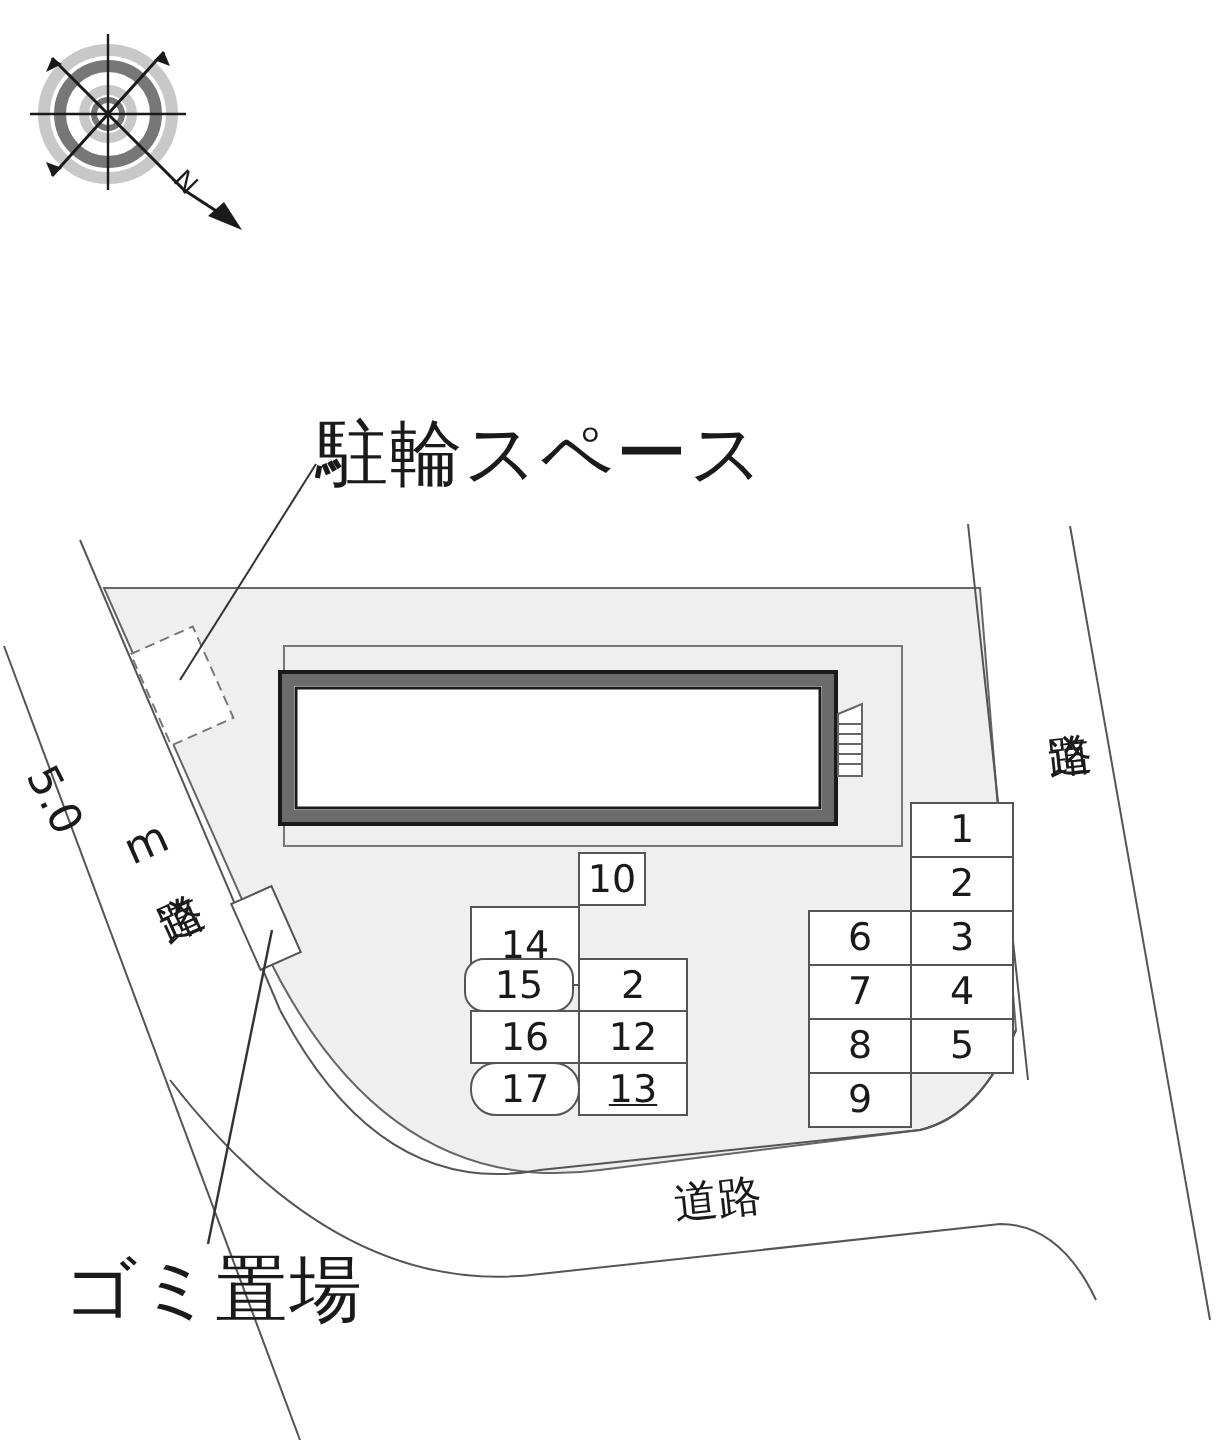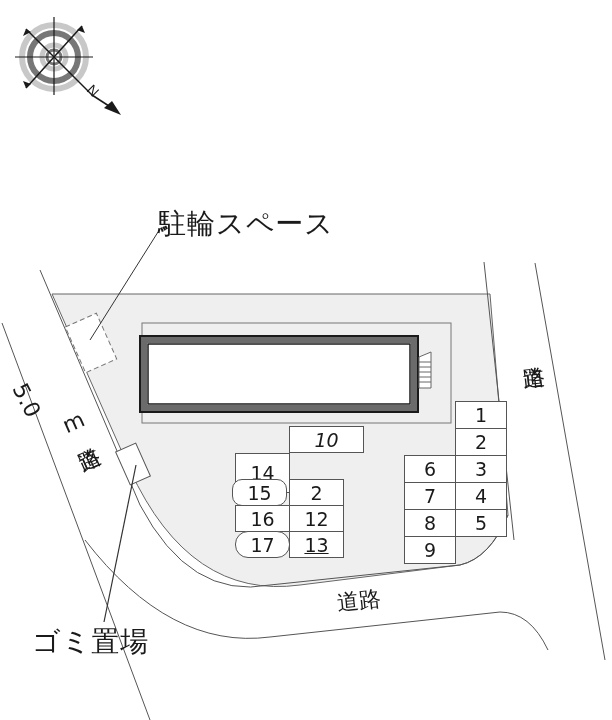--- a/index.html
+++ b/index.html
@@ -1,20 +1,20 @@
 <!DOCTYPE html>
 <html><head>
 <meta charset="utf-8">
 <style>
   html, body { margin:0; padding:0; background:#ffffff; }
   body { width:612px; height:720px; position:relative; overflow:hidden;
          font-family:"DejaVu Sans", "Liberation Sans", sans-serif; color:#1a1a1a; }
   #map { position:absolute; left:0; top:0; width:612px; height:720px; }
   .lbl { position:absolute; white-space:nowrap; color:#1a1a1a; line-height:1; }
-  .lbl-big { font-size:28px; letter-spacing:1px; }
+  .lbl-big { font-size:36px; letter-spacing:1px; }
   .lbl-road { font-size:22px; }
   .vtext { writing-mode:vertical-rl; text-orientation:upright; }
   .slot { position:absolute; background:#fff; border:1px solid #555; box-sizing:border-box;
           display:flex; align-items:center; justify-content:center; font-size:19px; color:#1a1a1a; }
 </style>
 </head>
 <body>
 
 <div id="map">
   <svg width="612" height="720" viewBox="0 0 612 720" xmlns="http://www.w3.org/2000/svg">
@@ -64,21 +64,21 @@
       <polygon points="26,88 23,81 31,84" fill="#1a1a1a"></polygon>
       <line x1="92" y1="95" x2="112" y2="108" stroke="#1a1a1a" stroke-width="1.5"></line>
       <polygon points="121,115 104,108 112,101" fill="#1a1a1a"></polygon>
       <text x="88" y="98" font-size="14" transform="rotate(45 96 92)" fill="#1a1a1a" font-family="Liberation Sans, sans-serif">N</text>
     </g>
   </svg>
 
   
   <div>
     <div class="slot" style="left:235px;top:453px;width:55px;height:40px;">14</div>
-    <div class="slot" style="left:289px;top:426px;width:75px;height:27px;font-style:italic;">10</div>
+    <div class="slot" style="left:289px;top:426px;width:34px;height:27px;">10</div>
     <div class="slot" style="left:232px;top:479px;width:55px;height:27px;border-radius:10px;">15</div>
     <div class="slot" style="left:289px;top:479px;width:55px;height:27px;">2</div>
     <div class="slot" style="left:235px;top:505px;width:55px;height:27px;">16</div>
     <div class="slot" style="left:289px;top:505px;width:55px;height:27px;">12</div>
     <div class="slot" style="left:235px;top:531px;width:55px;height:27px;border-radius:13px;">17</div>
     <div class="slot" style="left:289px;top:531px;width:55px;height:27px;text-decoration:underline;">13</div>
   </div>
 
   
   <div>

